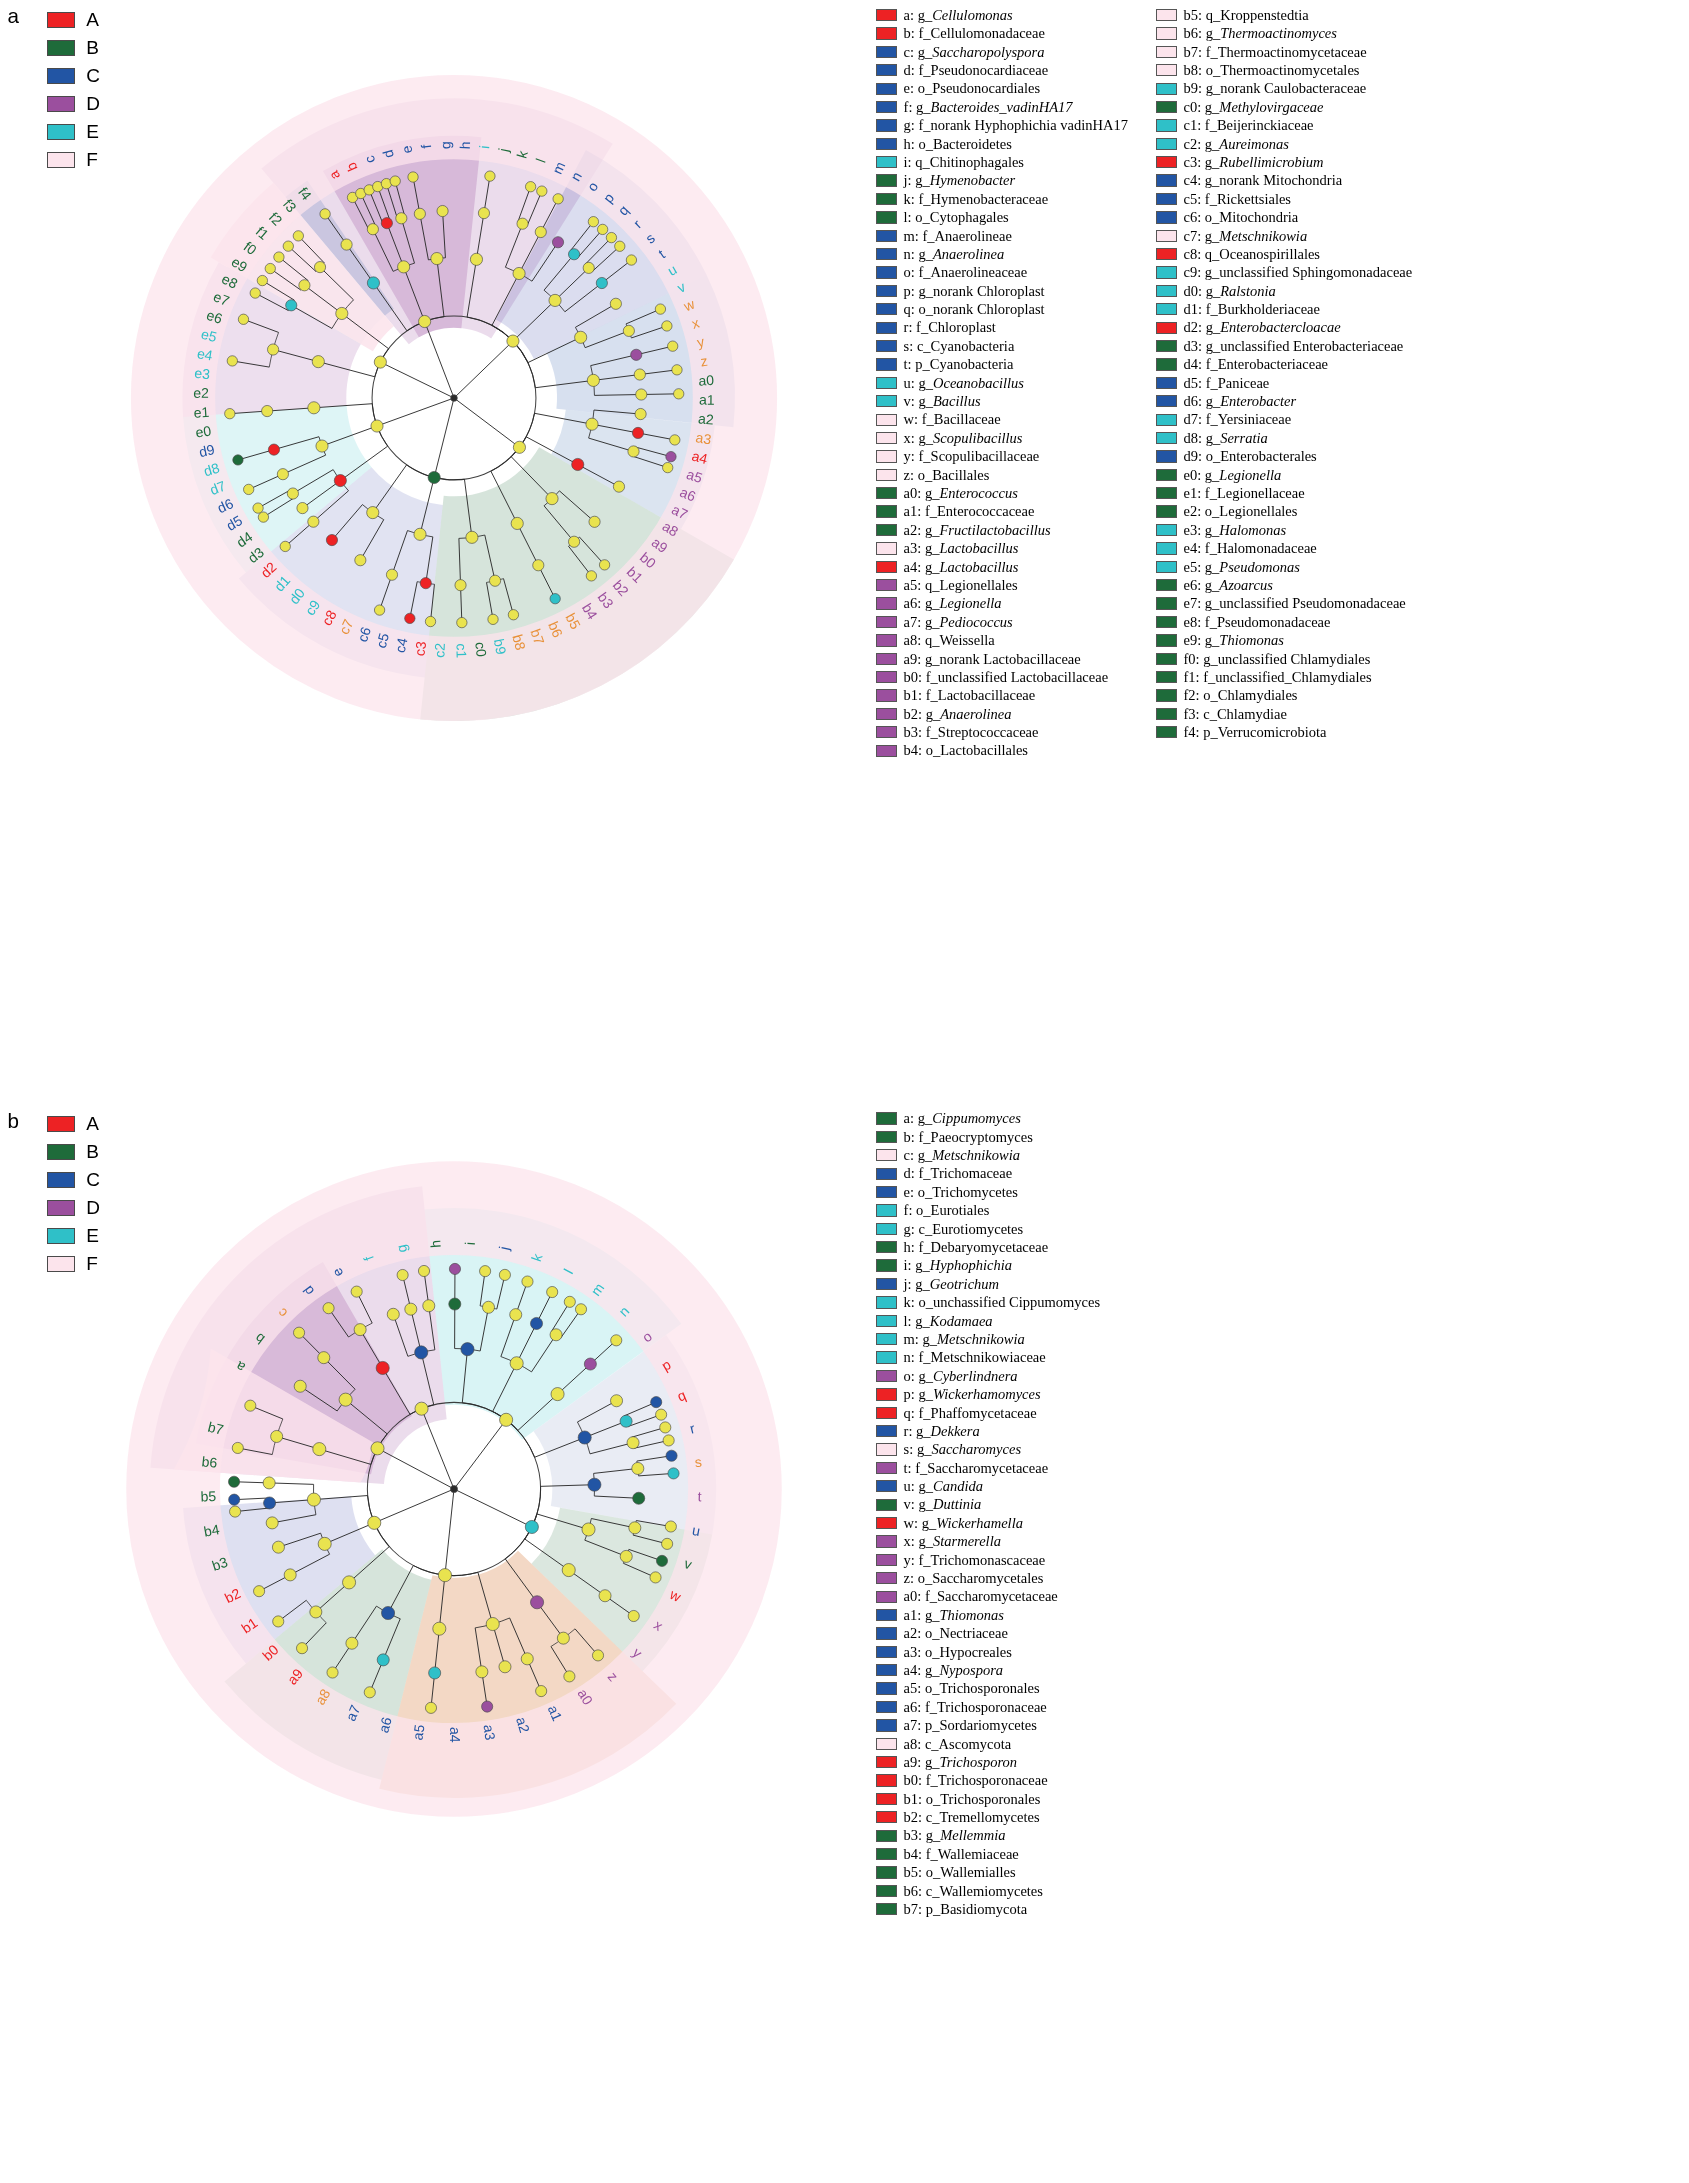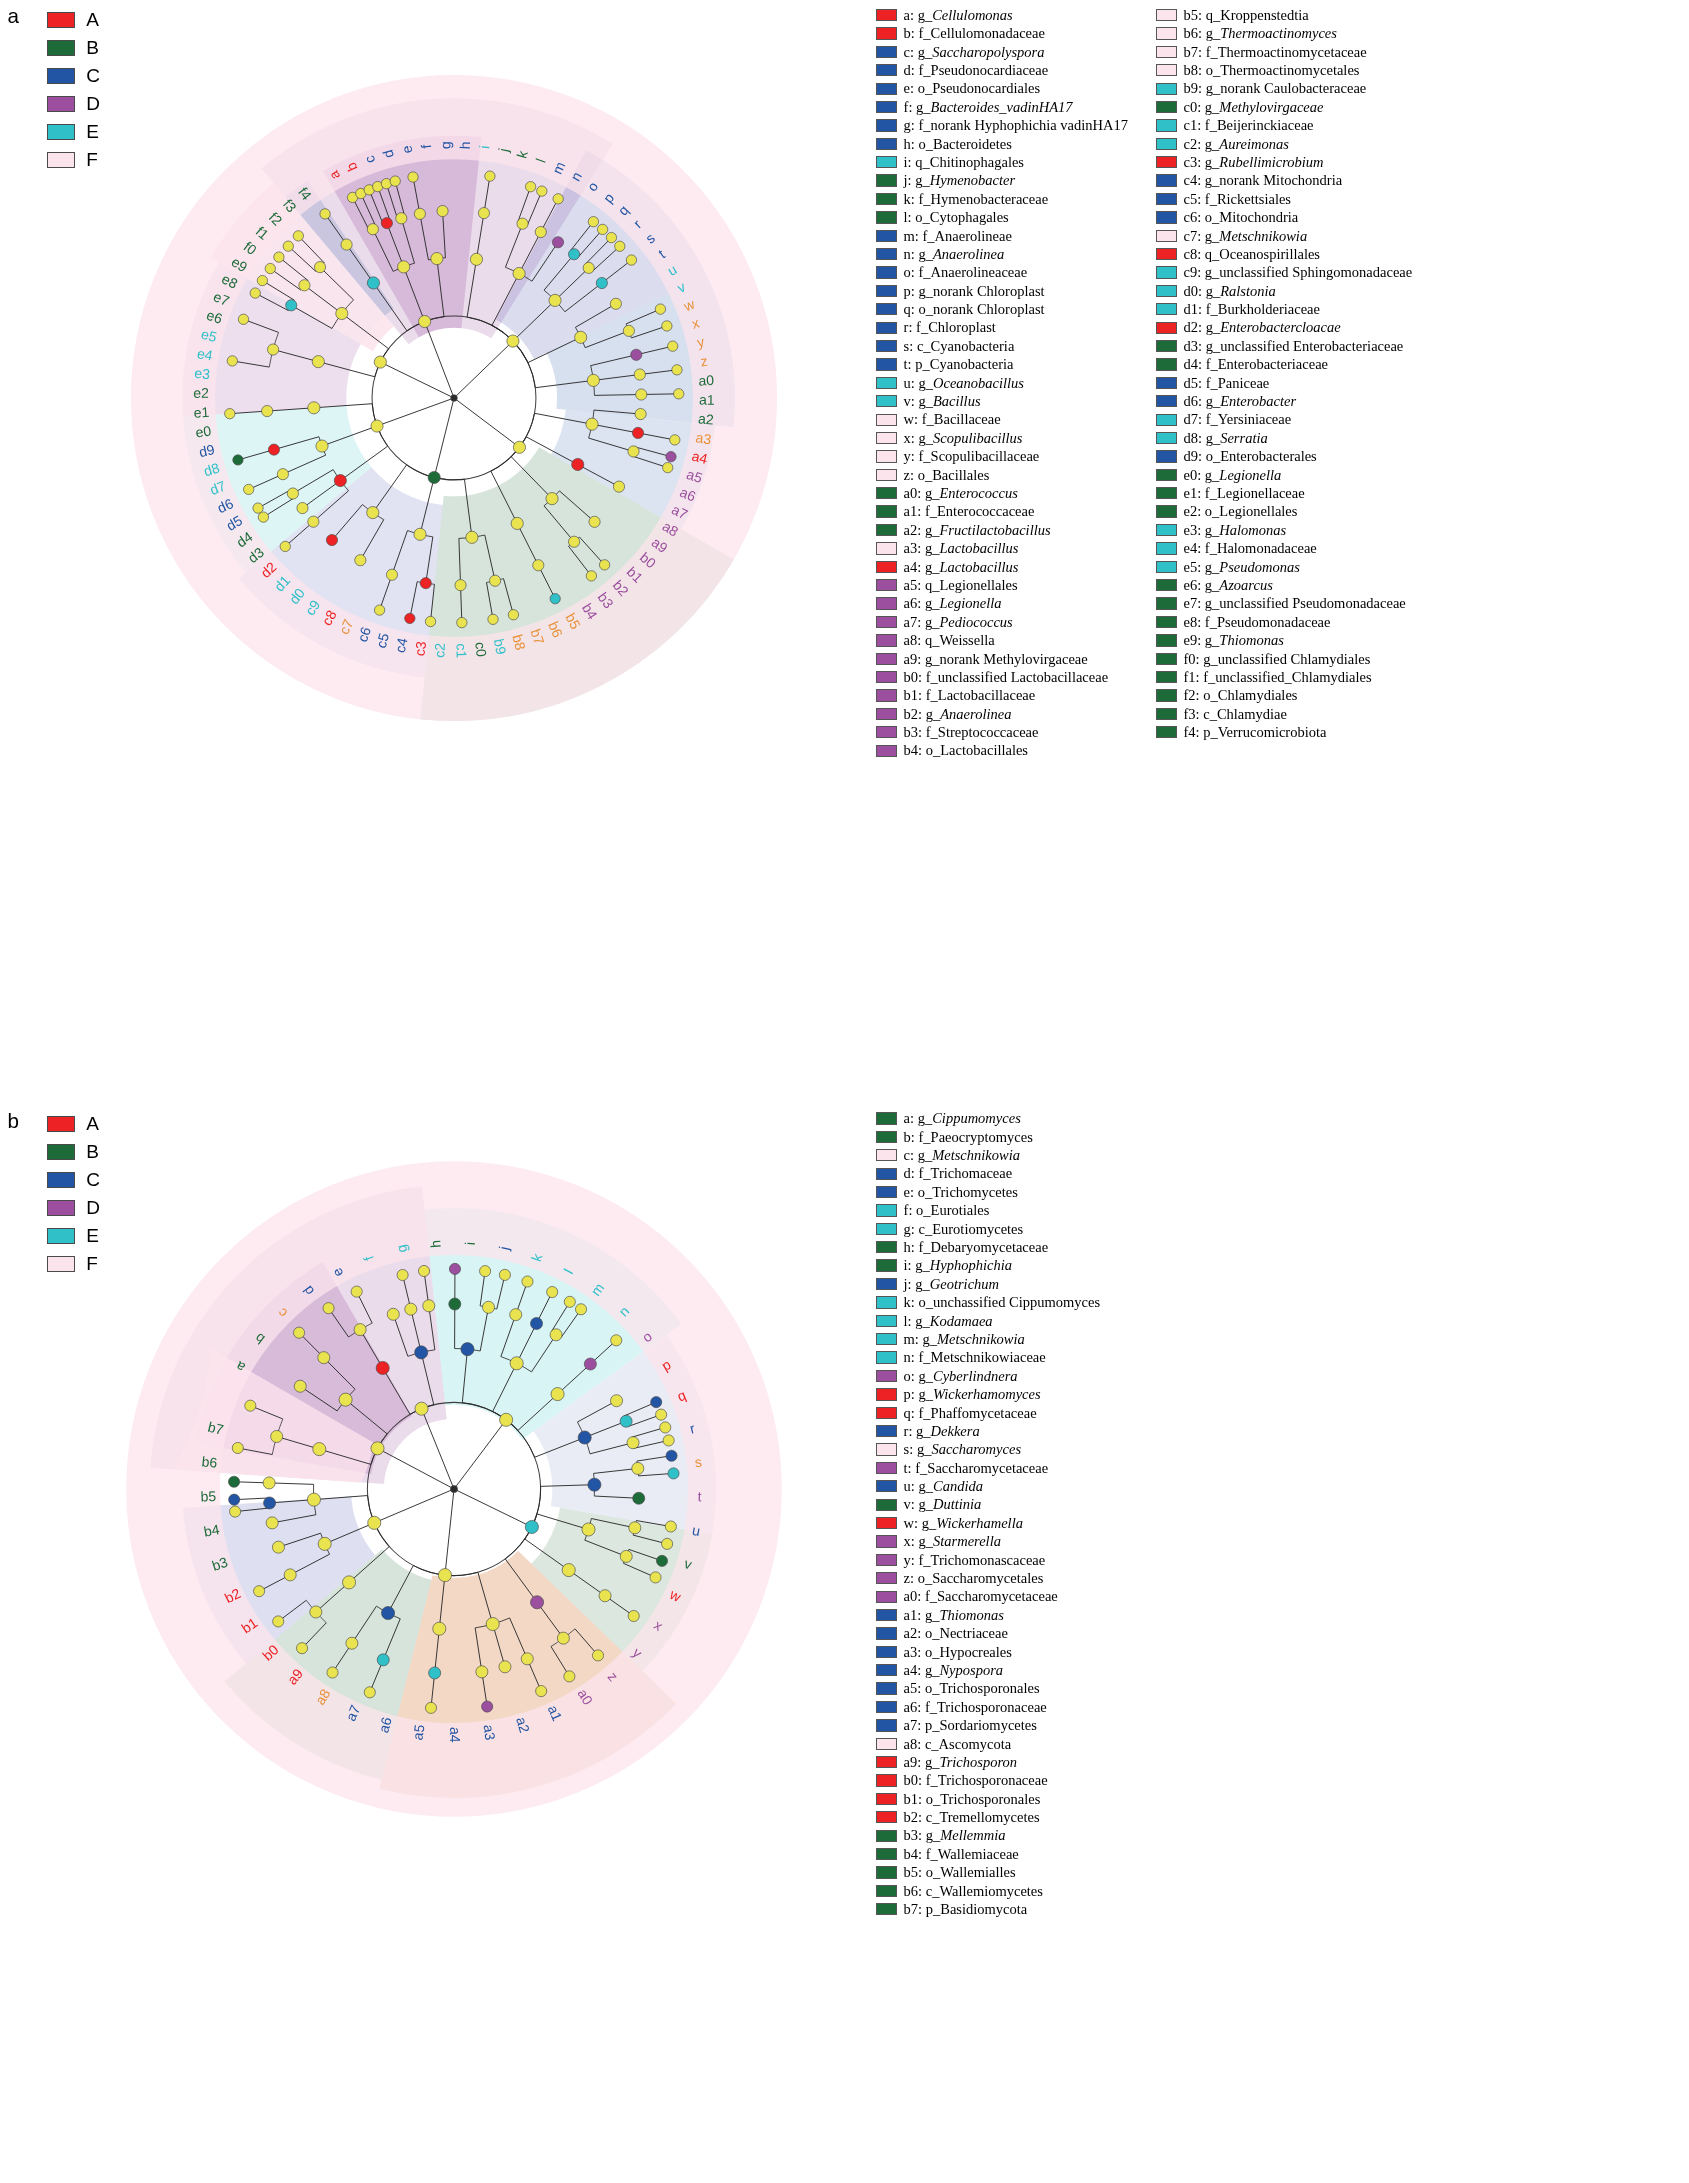--- a/index.html
+++ b/index.html
@@ -705,21 +705,21 @@
         <div class="tl-item">
           <div class="tl-swatch" style="background: rgb(155, 79, 158);"></div>
           <div class="tl-text">a7: g_<span class="it">Pediococcus</span></div>
         </div>
         <div class="tl-item">
           <div class="tl-swatch" style="background: rgb(155, 79, 158);"></div>
           <div class="tl-text">a8: q_Weissella</div>
         </div>
         <div class="tl-item">
           <div class="tl-swatch" style="background: rgb(155, 79, 158);"></div>
-          <div class="tl-text">a9: g_norank Methylovirgaceae</div>
+          <div class="tl-text">a9: g_norank Lactobacillaceae</div>
         </div>
         <div class="tl-item">
           <div class="tl-swatch" style="background: rgb(155, 79, 158);"></div>
           <div class="tl-text">b0: f_unclassified Lactobacillaceae</div>
         </div>
         <div class="tl-item">
           <div class="tl-swatch" style="background: rgb(155, 79, 158);"></div>
           <div class="tl-text">b1: f_Lactobacillaceae</div>
         </div>
         <div class="tl-item">

